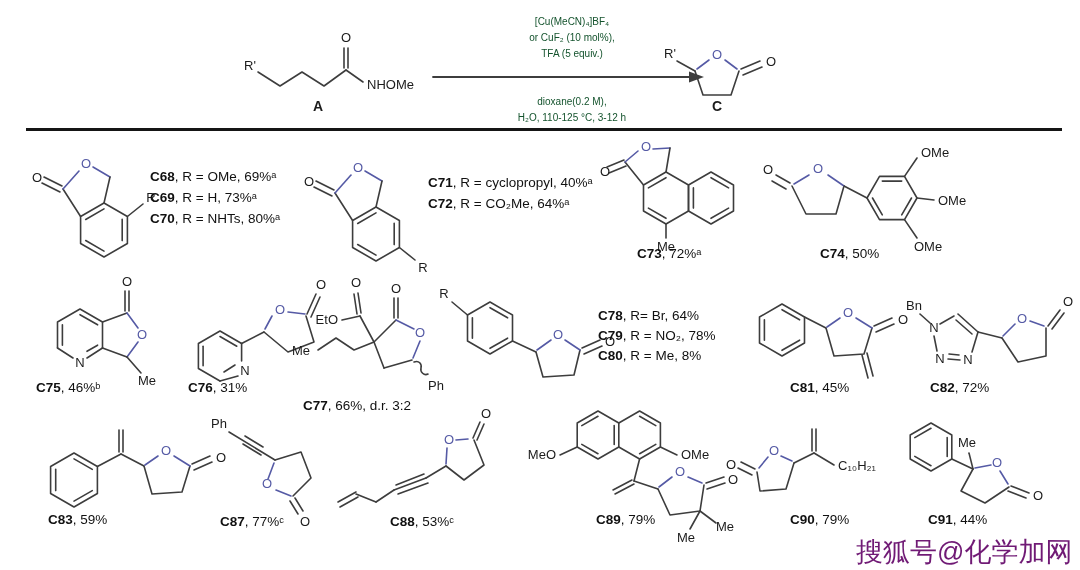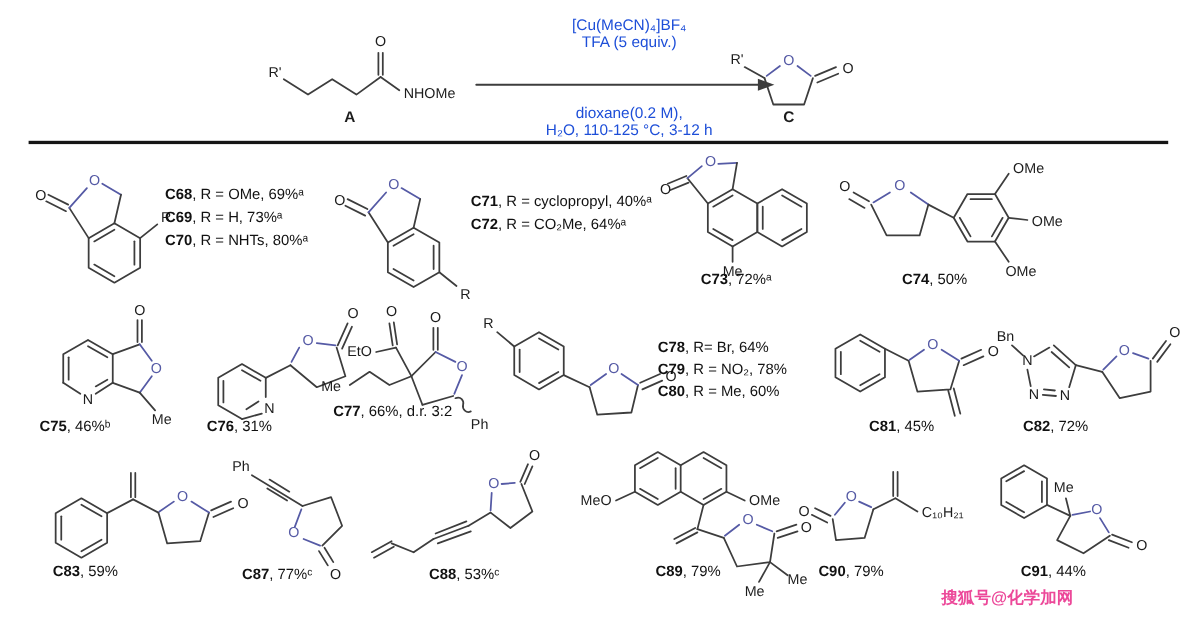--- a/index.html
+++ b/index.html
@@ -5,28 +5,28 @@
   html,body{margin:0;padding:0;background:#ffffff;}
   #canvas{position:relative;width:1080px;height:570px;background:#ffffff;overflow:hidden;
           font-family:"Liberation Sans",sans-serif;color:#1c1c1c;}
   .abs{position:absolute;}
   svg{position:absolute;overflow:visible;}
   .bond{stroke:#3d3d3d;stroke-width:1.6;fill:none;stroke-linecap:round;stroke-linejoin:round;}
   .obond{stroke:#555aa5;}
   .fillhead{fill:#3d3d3d;stroke:none;}
   .atom{font:13px "Liberation Sans",sans-serif;fill:#1c1c1c;text-anchor:middle;}
   .oatom{fill:#555aa5;}
-  .cond{width:300px;text-align:center;font-size:14px;line-height:16px;color:#1d4ed8;}
+  .cond{width:300px;text-align:center;font-size:10px;line-height:16px;color:#14532d;}
   .clabel{font-size:13.5px;white-space:nowrap;color:#111;}
   .cid{font-weight:bold;}
   .tblock{font-size:13.5px;line-height:21px;white-space:nowrap;color:#111;}
   .tblock20{line-height:20px;}
   .schemelab{font-weight:bold;font-size:14px;}
   #divider{left:26px;top:128px;width:1036px;height:3px;background:#151515;}
-  #watermark{left:856px;top:534px;width:224px;font-weight:bold;font-size:15px;color:#ec4899;
+  #watermark{left:856px;top:534px;width:224px;font-weight:normal;font-size:27px;color:#701a75;
              white-space:nowrap;letter-spacing:0px;}
 </style>
 </head>
 <body>
 
 <div id="canvas">
 
   <svg class="abs" style="left:0;top:0" width="1080" height="128" viewBox="0 0 1080 128">
 
     <g>
@@ -54,20 +54,21 @@
       <text class="atom oatom" x="717" y="59">O</text>
       <line class="bond" x1="741" y1="69" x2="760" y2="61"></line>
       <line class="bond" x1="743" y1="75" x2="762" y2="67"></line>
       <text class="atom" x="771" y="66">O</text>
       <text class="atom schemelab" x="717" y="111" style="font-weight:bold">C</text>
     </g>
   </svg>
 
   <div class="abs cond" style="left:422px;top:14px">
     <div>[Cu(MeCN)₄]BF₄</div>
+    <div>or CuF₂ (10 mol%),</div>
     <div>TFA (5 equiv.)</div>
   </div>
   <div class="abs cond" style="left:422px;top:94px">
     <div>dioxane(0.2 M),</div>
     <div>H₂O, 110-125 °C, 3-12 h</div>
   </div>
 
   <div id="divider" class="abs"></div>
 
   <svg class="abs" style="left:30px;top:146px" width="146" height="124" viewBox="0 0 146 124">
@@ -210,42 +211,42 @@
     <text class="atom" x="146" y="132">Ph</text>
     <line class="bond" x1="84" y1="84" x2="70" y2="58"></line>
     <line class="bond" x1="67" y1="56" x2="64" y2="36"></line>
     <line class="bond" x1="71" y1="55" x2="68" y2="35"></line>
     <text class="atom" x="66" y="29">O</text>
     <line class="bond" x1="70" y1="58" x2="52" y2="62"></line>
     <text class="atom" x="48" y="66" style="text-anchor:end">EtO</text>
     <path class="bond" d="M28,92 L46,80 L64,92 L84,84"></path>
     <text class="atom" x="20" y="97" style="text-anchor:end">Me</text>
   </svg>
-  <div class="abs clabel" style="left:303px;top:366px"><span class="cid">C77</span><span>, 66%, d.r. 3:2</span></div>
+  <div class="abs clabel" style="left:303px;top:398px"><span class="cid">C77</span><span>, 66%, d.r. 3:2</span></div>
 
   <svg class="abs" style="left:428px;top:278px" width="205" height="115" viewBox="0 0 205 115">
     <polygon class="bond" points="62,24 84.5,37 84.5,63 62,76 39.5,63 39.5,37" fill="none"></polygon>
     <line class="bond" x1="62" y1="29.7" x2="79.6" y2="39.8"></line>
     <line class="bond" x1="79.6" y1="60.2" x2="62" y2="70.3"></line>
     <line class="bond" x1="44.4" y1="60.2" x2="44.4" y2="39.8"></line>
     <line class="bond" x1="39.5" y1="37" x2="24" y2="24"></line>
     <text class="atom" x="16" y="20">R</text>
     <line class="bond" x1="84.5" y1="63" x2="108" y2="74"></line>
     <path class="bond" d="M108,74 L115,99 L146,97 L152,72"></path>
     <line class="bond obond" x1="152" y1="72" x2="137" y2="62"></line>
     <line class="bond obond" x1="123" y1="62" x2="109" y2="72"></line>
     <text class="atom oatom" x="130" y="61">O</text>
     <line class="bond" x1="154" y1="70" x2="172" y2="62"></line>
     <line class="bond" x1="156" y1="76" x2="174" y2="68"></line>
     <text class="atom" x="182" y="68">O</text>
   </svg>
   <div class="abs tblock tblock20" style="left:598px;top:306px">
     <div><span class="cid">C78</span><span>, R= Br, 64%</span></div>
     <div><span class="cid">C79</span><span>, R = NO₂, 78%</span></div>
-    <div><span class="cid">C80</span><span>, R = Me, 60%</span></div>
+    <div><span class="cid">C80</span><span>, R = Me, 8%</span></div>
   </div>
 
   <svg class="abs" style="left:732px;top:272px" width="185" height="126" viewBox="0 0 185 126">
     <polygon class="bond" points="50,32 72.5,45 72.5,71 50,84 27.5,71 27.5,45" fill="none"></polygon>
     <line class="bond" x1="50" y1="37.7" x2="67.6" y2="47.8"></line>
     <line class="bond" x1="67.6" y1="68.2" x2="50" y2="78.3"></line>
     <line class="bond" x1="32.4" y1="68.2" x2="32.4" y2="47.8"></line>
     <line class="bond" x1="72.5" y1="45" x2="94" y2="56"></line>
     <path class="bond" d="M94,56 L102,84 L132,82 L140,56"></path>
     <line class="bond obond" x1="140" y1="56" x2="124" y2="46"></line>
@@ -373,21 +374,21 @@
     <text class="atom oatom" x="56" y="40">O</text>
     <line class="bond" x1="37" y1="54" x2="23" y2="47"></line>
     <line class="bond" x1="34" y1="60" x2="20" y2="53"></line>
     <text class="atom" x="13" y="54">O</text>
     <line class="bond" x1="76" y1="48" x2="96" y2="38"></line>
     <line class="bond" x1="94" y1="36" x2="94" y2="14"></line>
     <line class="bond" x1="98" y1="36" x2="98" y2="14"></line>
     <line class="bond" x1="96" y1="38" x2="116" y2="50"></line>
     <text class="atom" x="120" y="55" style="text-anchor:start">C₁₀H₂₁</text>
   </svg>
-  <div class="abs clabel" style="left:744px;top:512px"><span class="cid">C90</span><span>, 79%</span></div>
+  <div class="abs clabel" style="left:790px;top:512px"><span class="cid">C90</span><span>, 79%</span></div>
 
   <svg class="abs" style="left:893px;top:405px" width="180" height="110" viewBox="0 0 180 110">
     <polygon class="bond" points="38,18 58.8,30 58.8,54 38,66 17.2,54 17.2,30" fill="none"></polygon>
     <line class="bond" x1="21.8" y1="32.6" x2="38" y2="23.3"></line>
     <line class="bond" x1="54.2" y1="32.6" x2="54.2" y2="51.4"></line>
     <line class="bond" x1="21.8" y1="51.4" x2="38" y2="60.7"></line>
     <line class="bond" x1="58.8" y1="54" x2="80" y2="64"></line>
     <line class="bond" x1="80" y1="64" x2="76" y2="48"></line>
     <text class="atom" x="74" y="42">Me</text>
     <path class="bond" d="M80,64 L68,86 L92,98 L116,82"></path>

